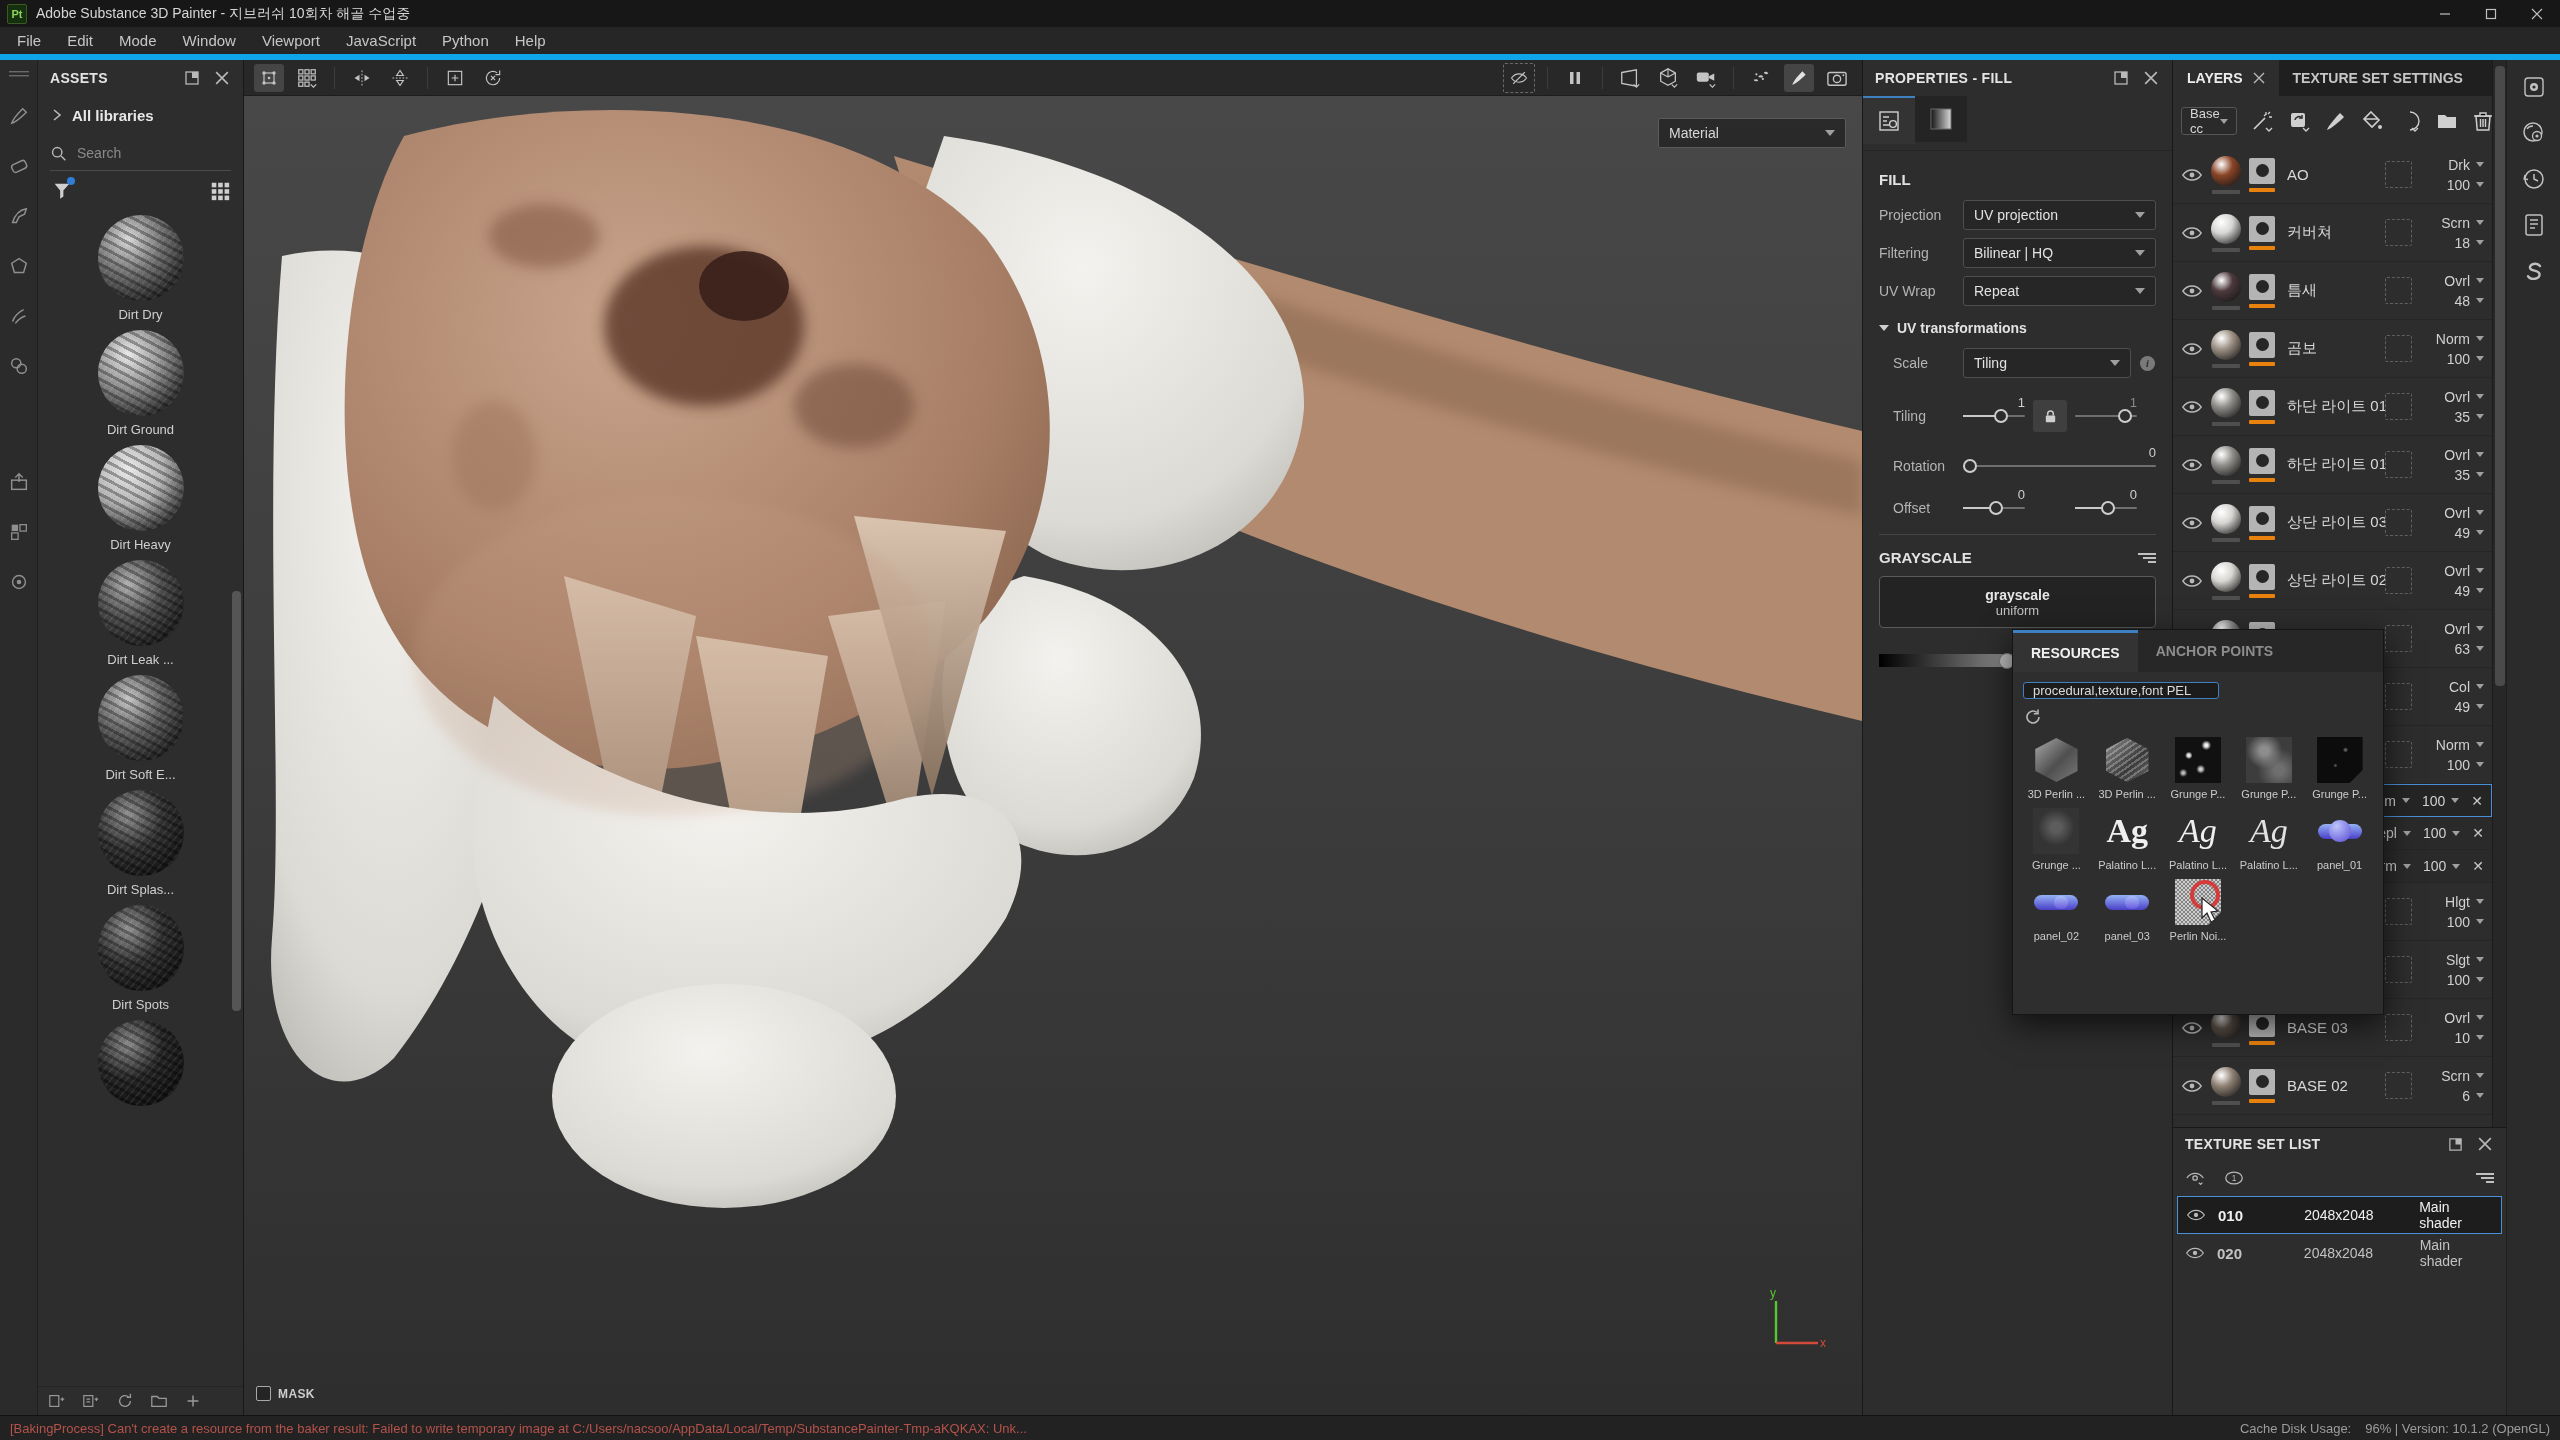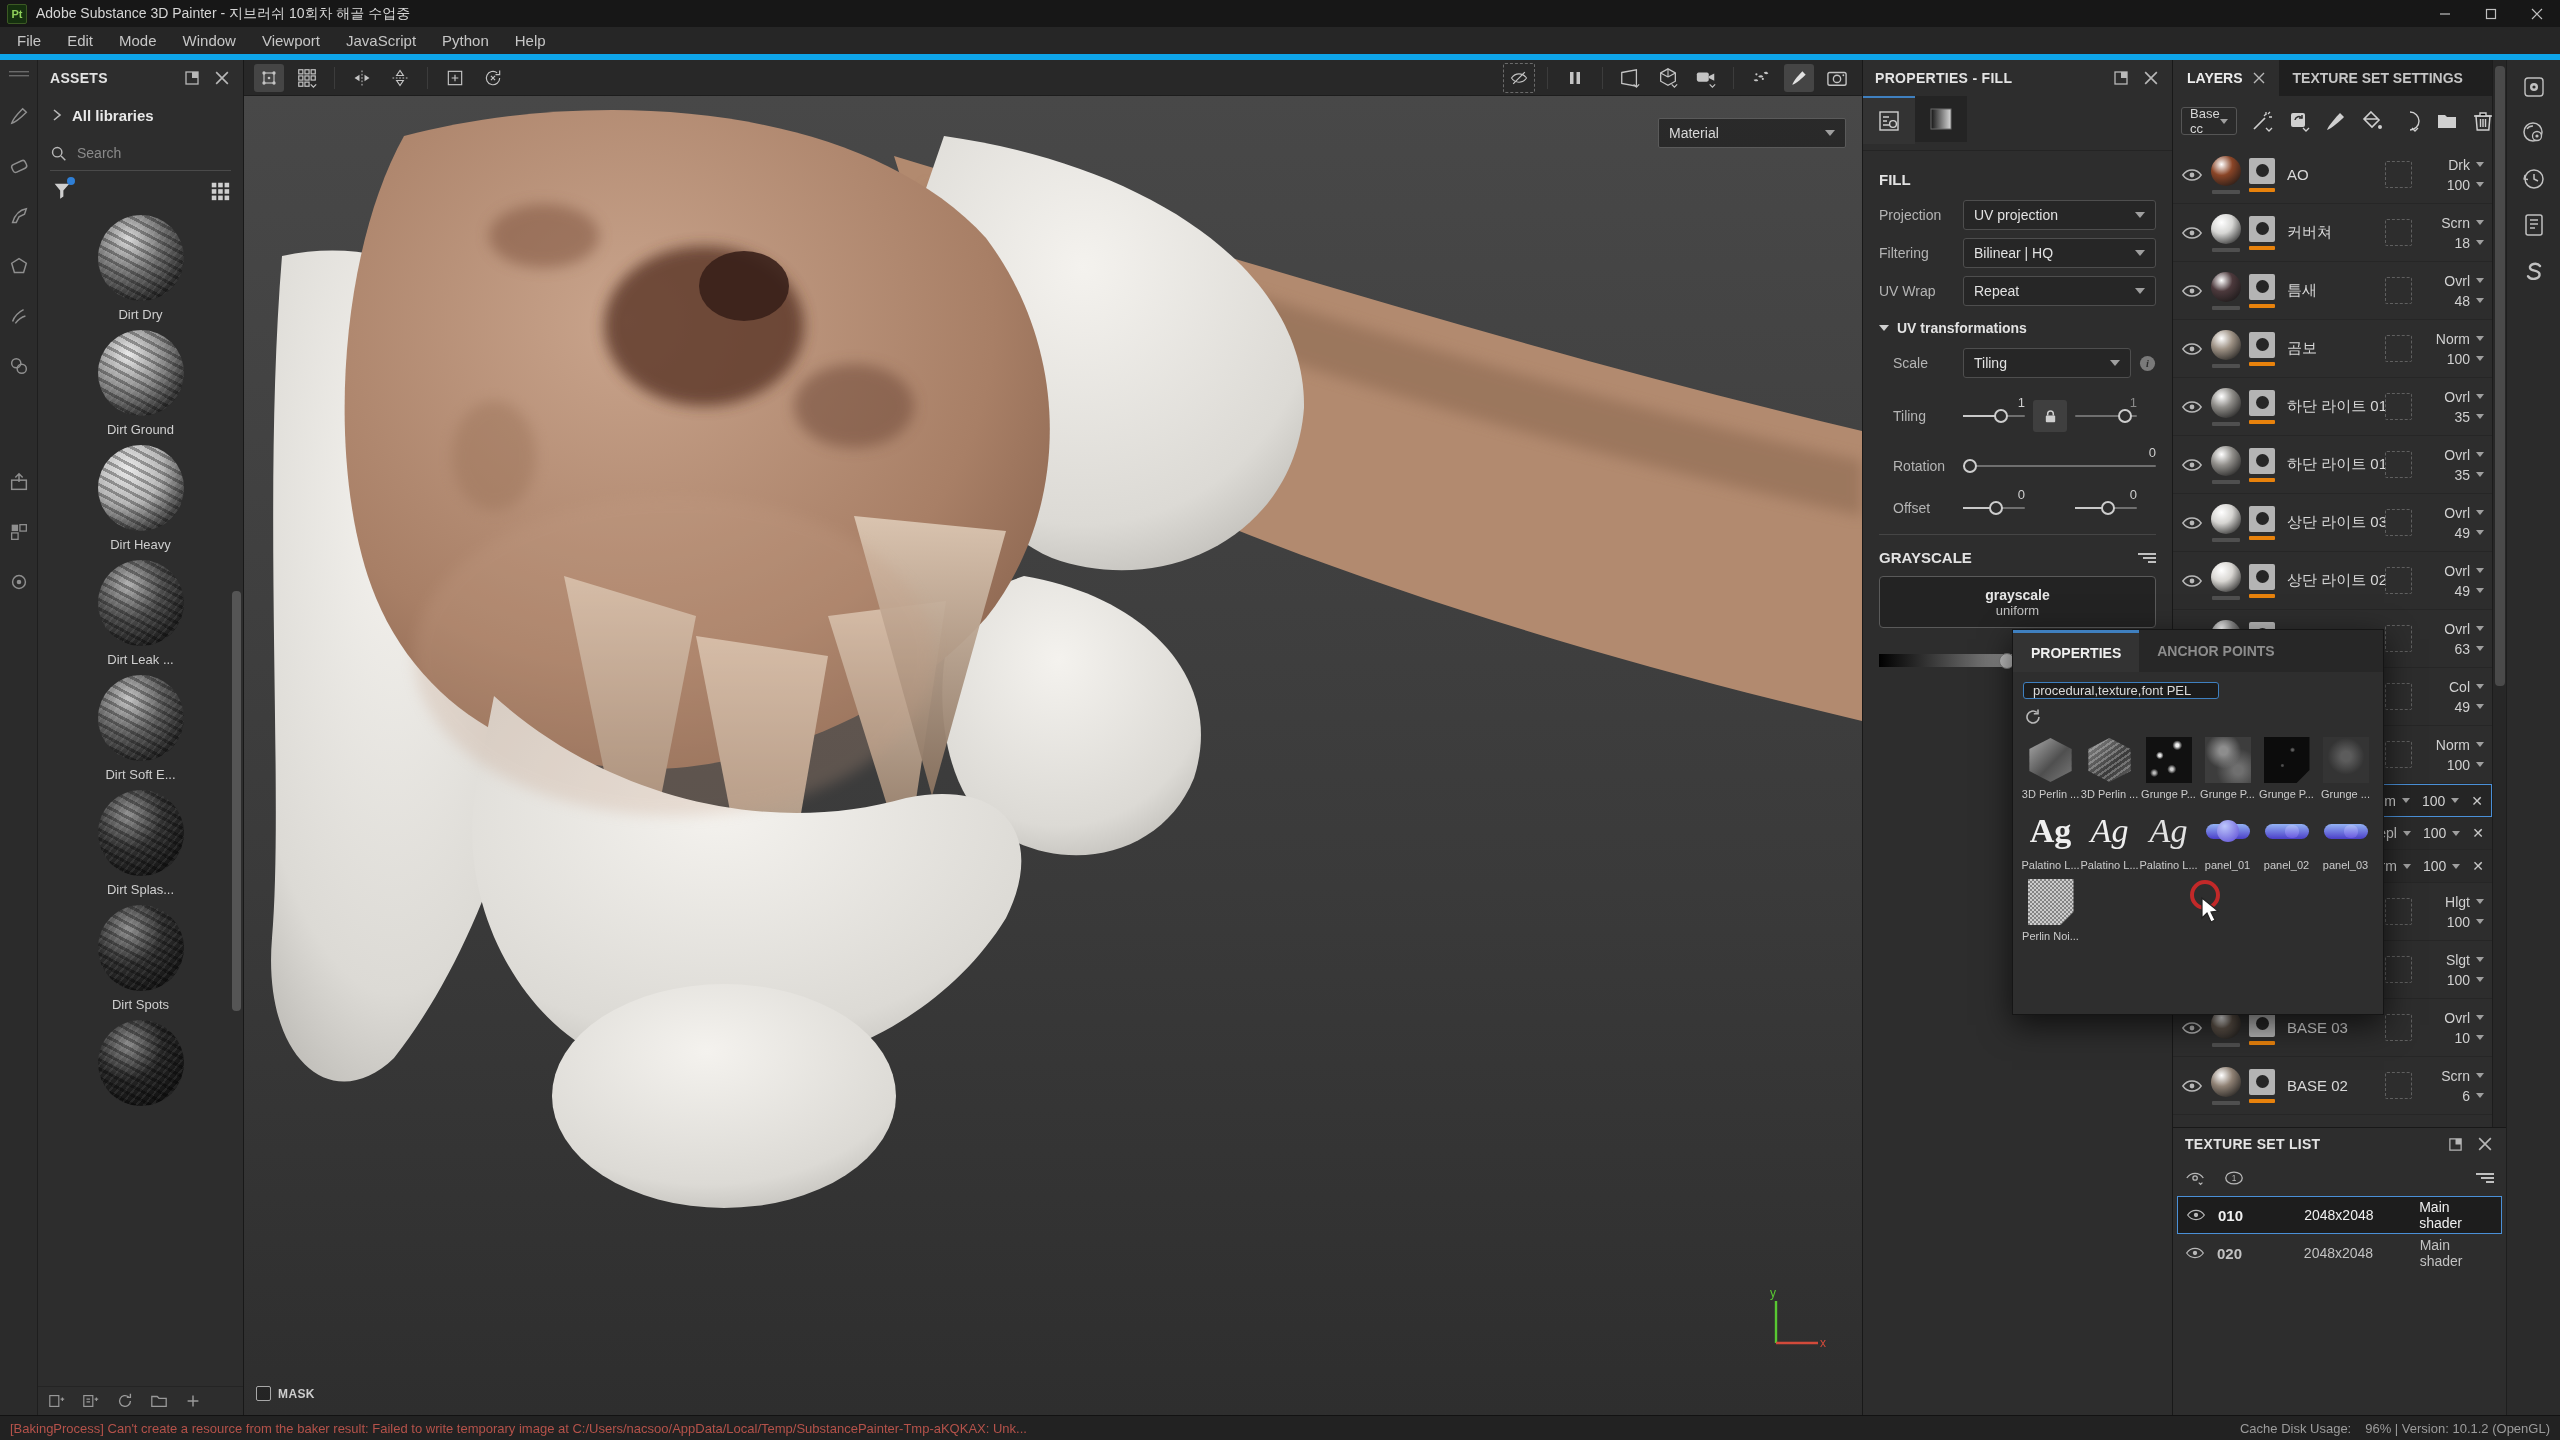--- a/index.html
+++ b/index.html
@@ -99,21 +99,21 @@
   .gradbar .handle{position:absolute;right:-2px;top:-1px;width:14px;height:14px;border-radius:50%;background:#bdbdbd;border:1px solid #777;}
   
   .popup{position:absolute;left:2012px;top:629px;width:372px;height:386px;background:#2e2e2e;border:1px solid #151515;
          box-shadow:0 10px 30px rgba(0,0,0,.65);z-index:50;box-sizing:border-box;}
   .popup-tabs{display:flex;height:42px;background:#272727;}
   .rtab{padding:0 18px;display:flex;align-items:center;font-size:14px;font-weight:bold;color:#8d8d8d;}
   .rtab.active{background:#333;color:#f0f0f0;border-top:3px solid #3f80c0;}
   .popup-search{display:flex;align-items:flex-start;gap:8px;margin:10px 10px 6px 10px;flex-direction:column;}
   .popup-search input{flex:1;height:32px;background:#1c1c1c;border:1px solid #3f80c0;border-radius:3px;color:#dcdcdc;
       font-size:13px;padding:0 9px;font-family:inherit;outline:none;box-sizing:border-box;}
-  .res-grid{display:grid;grid-template-columns:repeat(6,1fr);padding:4px 8px;row-gap:8px;}
+  .res-grid{display:grid;grid-template-columns:repeat(5,1fr);padding:4px 8px;row-gap:8px;}
   .res-item{display:flex;flex-direction:column;align-items:center;}
   .rthumb{position:relative;width:46px;height:46px;}
   .res-label{margin-top:5px;font-size:11px;color:#cbcbcb;max-width:66px;overflow:hidden;white-space:nowrap;}
   .tk-cube{clip-path:polygon(50% 2%,96% 26%,96% 74%,50% 98%,4% 74%,4% 26%);
       background:linear-gradient(135deg,#b0b0b0,#4f4f4f 55%,#7d7d7d),
                  repeating-linear-gradient(40deg,rgba(0,0,0,.35) 0 2px,transparent 2px 5px);}
   .tk-cube2{clip-path:polygon(50% 2%,96% 26%,96% 74%,50% 98%,4% 74%,4% 26%);
       background:repeating-linear-gradient(-35deg,rgba(255,255,255,.25) 0 2px,transparent 2px 5px),
                  linear-gradient(135deg,#8f8f8f,#3a3a3a 60%,#6a6a6a);}
   .tk-grunge-dark{background:radial-gradient(circle at 30% 40%,#e6e6e6 3%,transparent 9%),
@@ -1498,21 +1498,21 @@
         </span>
         <span class="tsl-name">020</span>
         <span class="tsl-res">2048x2048</span>
         <span class="tsl-shader">Main shader</span>
       </div>
 
   </div>
 
   <div class="popup">
     <div class="popup-tabs">
-      <span class="rtab active">PROPERTIES</span>
+      <span class="rtab active">RESOURCES</span>
       <span class="rtab">ANCHOR POINTS</span>
     </div>
     <div class="popup-search">
       <input value="procedural,texture,font PEL" style="">
       <span class="icon">
           <svg width="20" height="20" viewBox="0 0 20 20">
             <path d="M16 10a6 6 0 1 1-2.2-4.6" fill="none" stroke="currentColor" stroke-width="1.6"></path>
             <path d="M15 2.5v4.2h-4.2" fill="none" stroke="currentColor" stroke-width="1.6"></path>
           </svg>
         </span>

